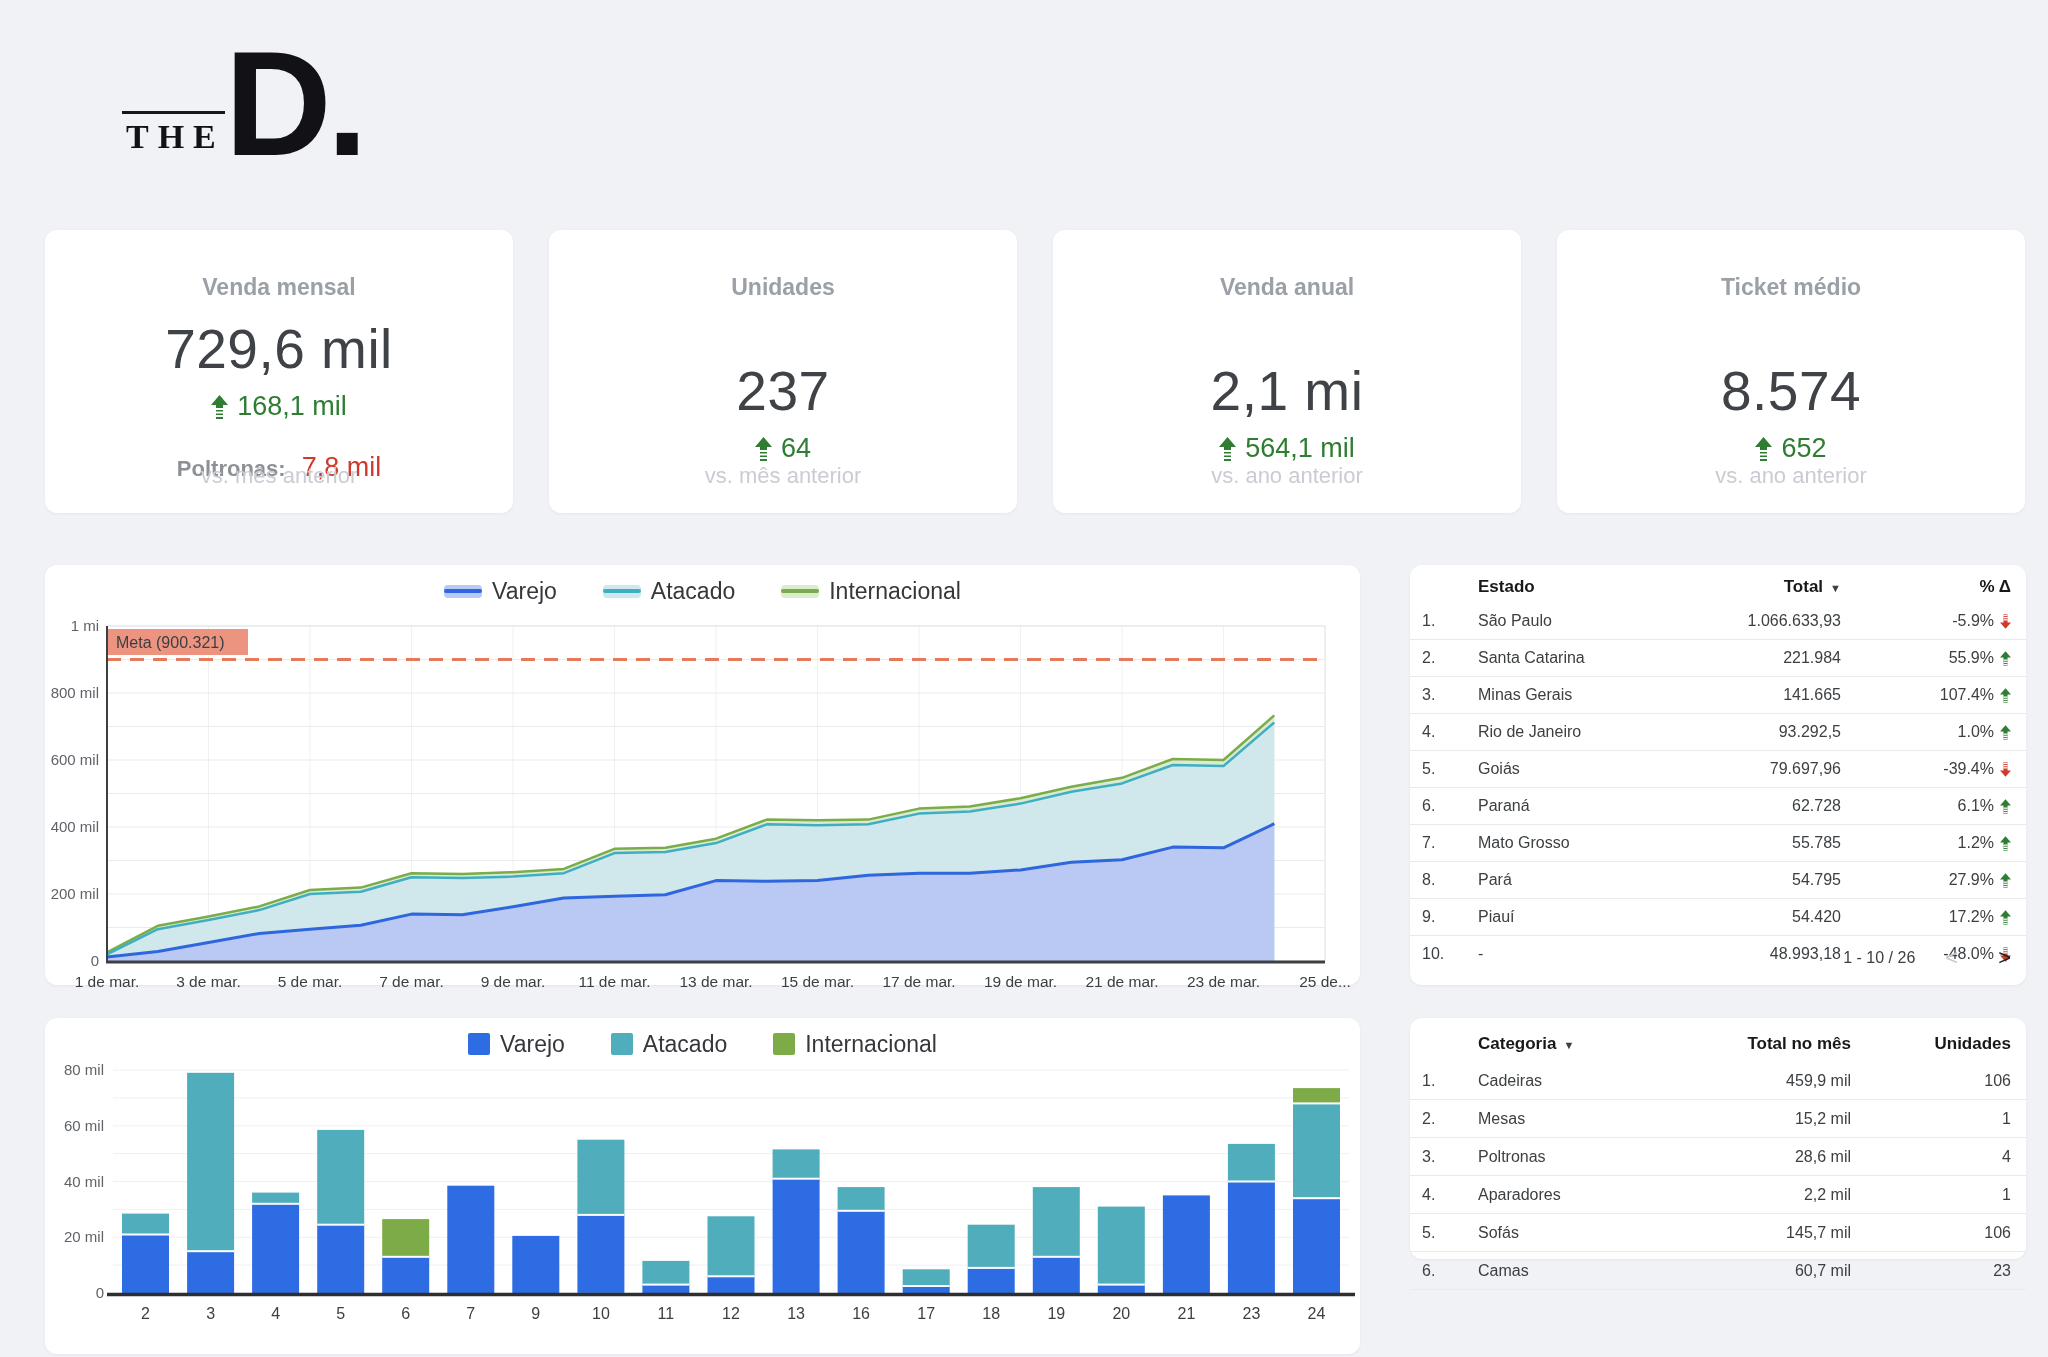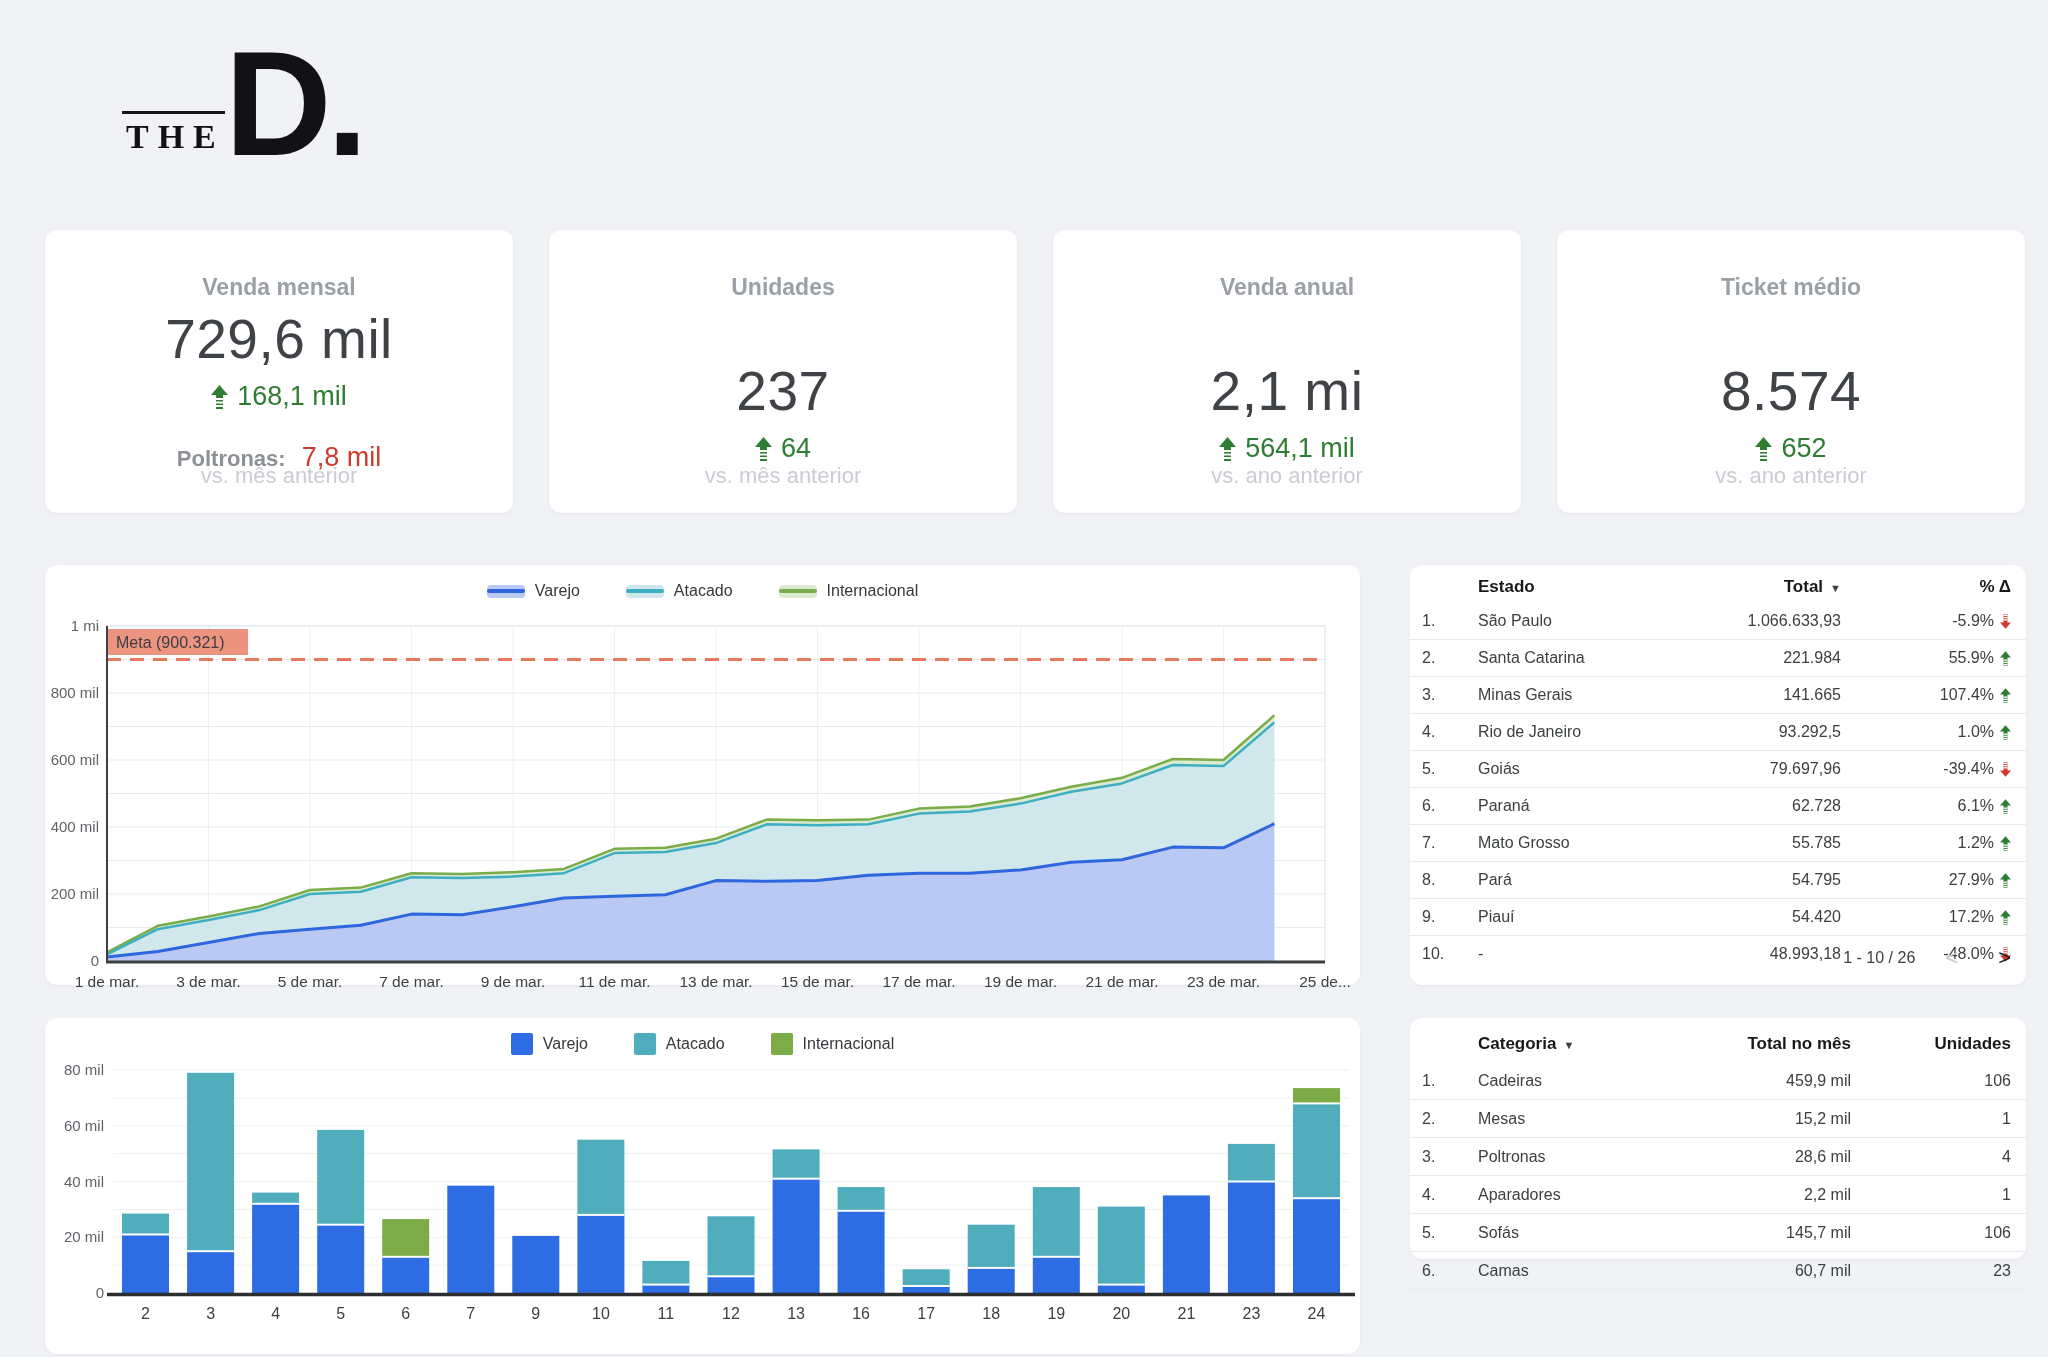--- a/index.html
+++ b/index.html
@@ -11,36 +11,36 @@
   .logo{position:absolute;left:74px;top:48px;display:flex;align-items:flex-end;color:#121216;}
   .logo-the{font-family:"Liberation Serif","DejaVu Serif",serif;font-size:34px;letter-spacing:9px;line-height:1;
             border-top:3px solid #15151a;padding:6px 0 0 4px;margin-bottom:6px;font-weight:600;margin-left:48px;}
   .logo-d{font-weight:800;font-size:148px;line-height:.76;letter-spacing:-5px;}
 
   
   .kpi-row{position:absolute;left:45px;top:230px;display:grid;grid-template-columns:repeat(4,468px);gap:36px;}
   .kpi-card{position:relative;height:283px;text-align:center;}
   .kpi-title{margin-top:44px;font-size:23px;font-weight:700;color:#9aa0a6;}
   .kpi-value{font-size:55px;font-weight:500;color:#3f4347;letter-spacing:.5px;}
-  .with-extra .kpi-value{margin-top:6px;}
+  .with-extra .kpi-value{margin-top:16px;}
   .no-extra .kpi-value{margin-top:58px;}
   .kpi-delta{margin-top:10px;display:flex;justify-content:center;align-items:center;gap:9px;color:#2f7d33;font-size:27px;font-weight:500;}
   .kpi-extra{margin-top:30px;display:flex;justify-content:center;align-items:baseline;gap:16px;}
   .extra-label{font-size:22px;font-weight:700;color:#8d9196;}
   .extra-value{font-size:27px;font-weight:500;color:#cf3a2c;}
   .kpi-footer{position:absolute;bottom:24px;width:100%;font-size:22px;color:#c9ccd3;}
 
   
   .row2{position:absolute;left:45px;top:565px;display:flex;gap:50px;}
   .row3{position:absolute;left:45px;top:1018px;display:flex;gap:50px;}
   .chart-card{width:1315px;padding-top:0;}
   .chart-card.area{height:420px;}
   .chart-card.bars{height:336px;}
   .legend{display:flex;justify-content:center;align-items:center;gap:46px;height:40px;padding-top:6px;}
-  .legend-item{display:flex;align-items:center;gap:10px;font-size:16px;color:#35373b;}
+  .legend-item{display:flex;align-items:center;gap:10px;font-size:23px;color:#35373b;}
   .sw-band{display:inline-block;width:38px;height:13px;border-radius:4px;position:relative;}
   .sw-line{position:absolute;left:0;right:0;top:4.5px;height:4px;border-radius:2px;}
   .sw-square{display:inline-block;width:22px;height:22px;border-radius:2px;}
 
   
   .table-card{width:616px;position:relative;}
   .estado-card{height:420px;padding-top:6px;box-sizing:border-box;}
   .categoria-card{height:241px;padding-top:8px;box-sizing:border-box;}
   .t-head,.trow{display:grid;align-items:center;padding:0 15px 0 12px;}
   .estado-grid{grid-template-columns:56px 1fr 230px 170px;}

